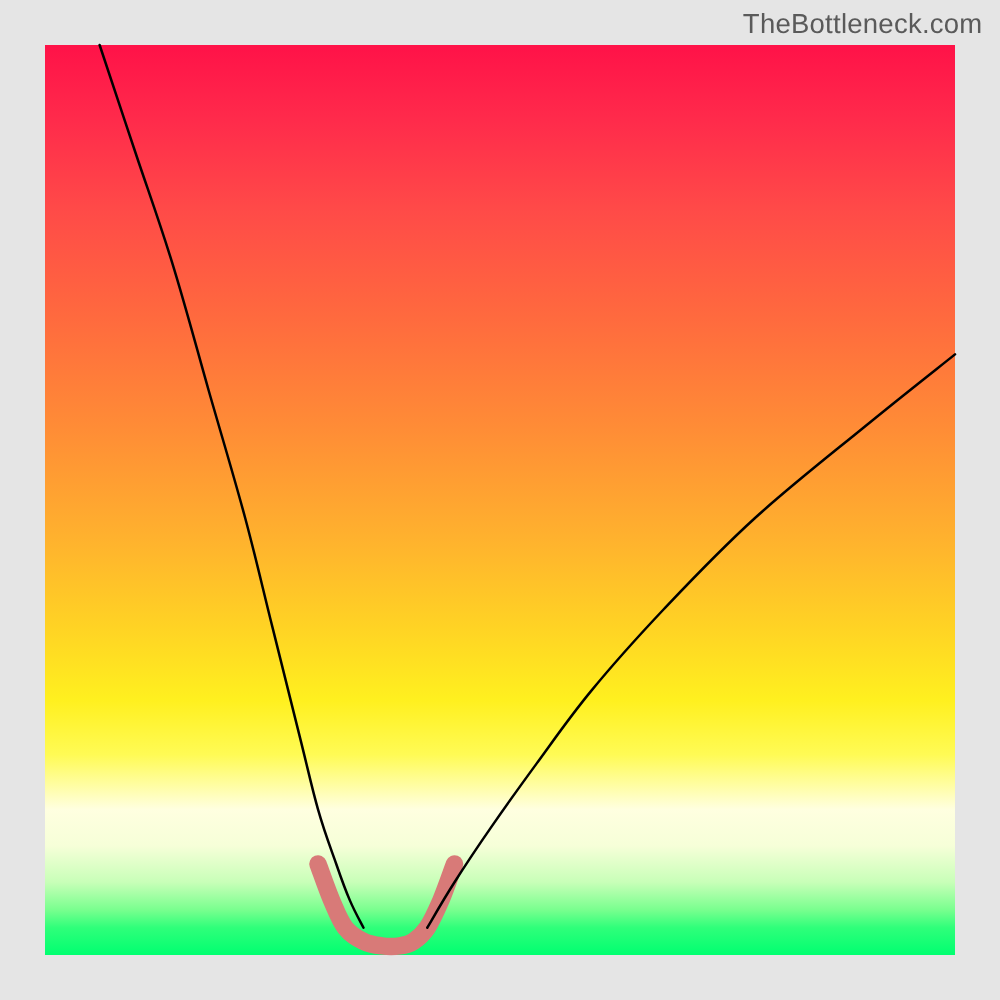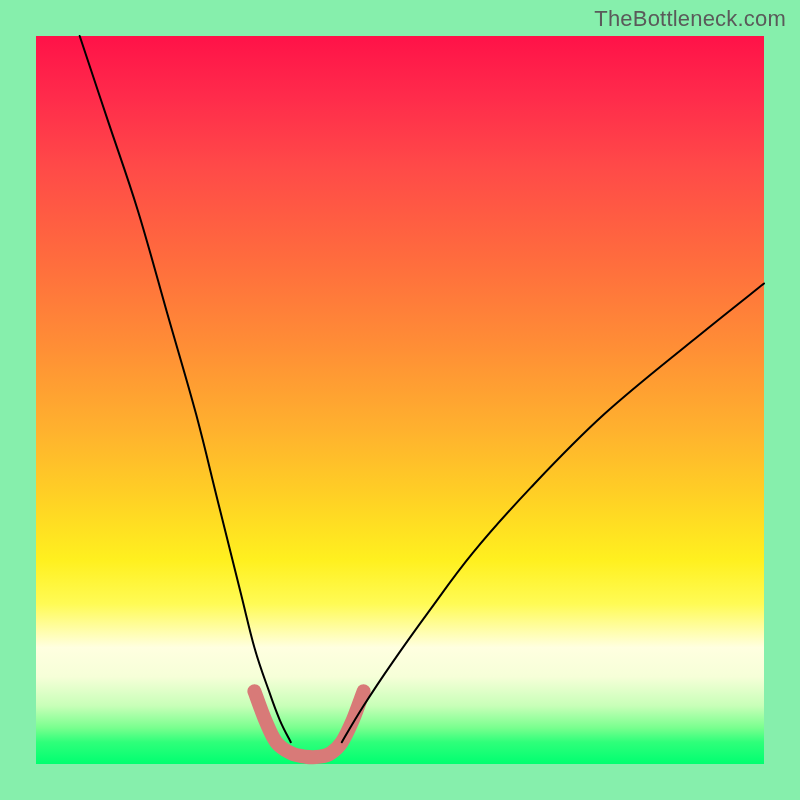--- a/index.html
+++ b/index.html
@@ -8,21 +8,21 @@
     width: 800px;
     height: 800px;
     background: #000;
     font-family: Arial, Helvetica, sans-serif;
     overflow: hidden;
   }
   .stage {
     position: relative;
     width: 800px;
     height: 800px;
-    background: #86efac;
+    background: #e5e5e5;
   }
   .watermark {
     position: absolute;
     top: 6px;
     right: 14px;
     color: #5a5a5a;
     font-size: 22px;
     font-weight: 500;
     letter-spacing: 0.2px;
     user-select: none;

